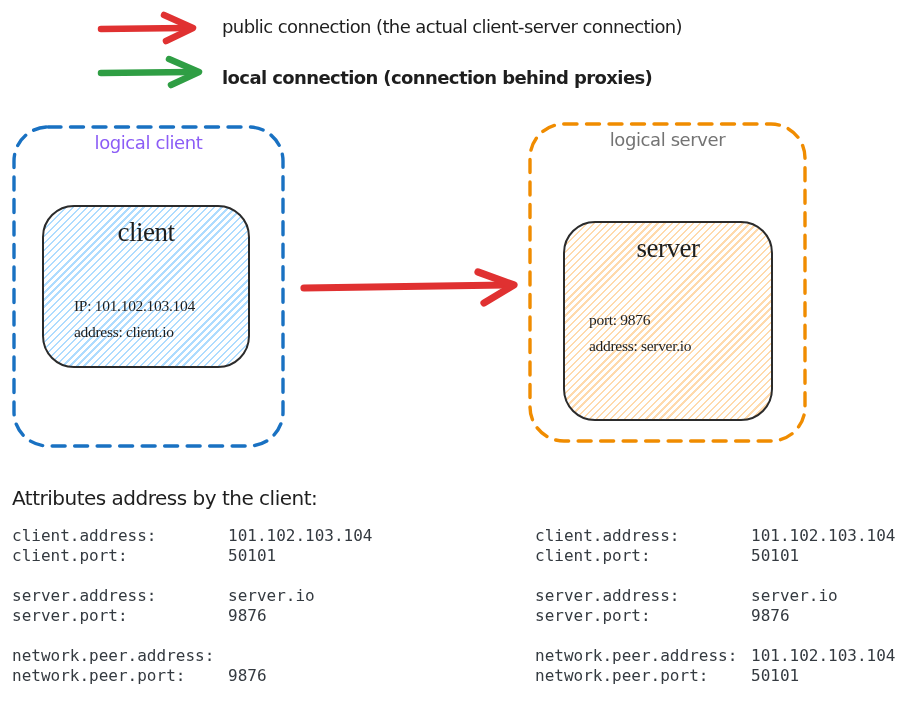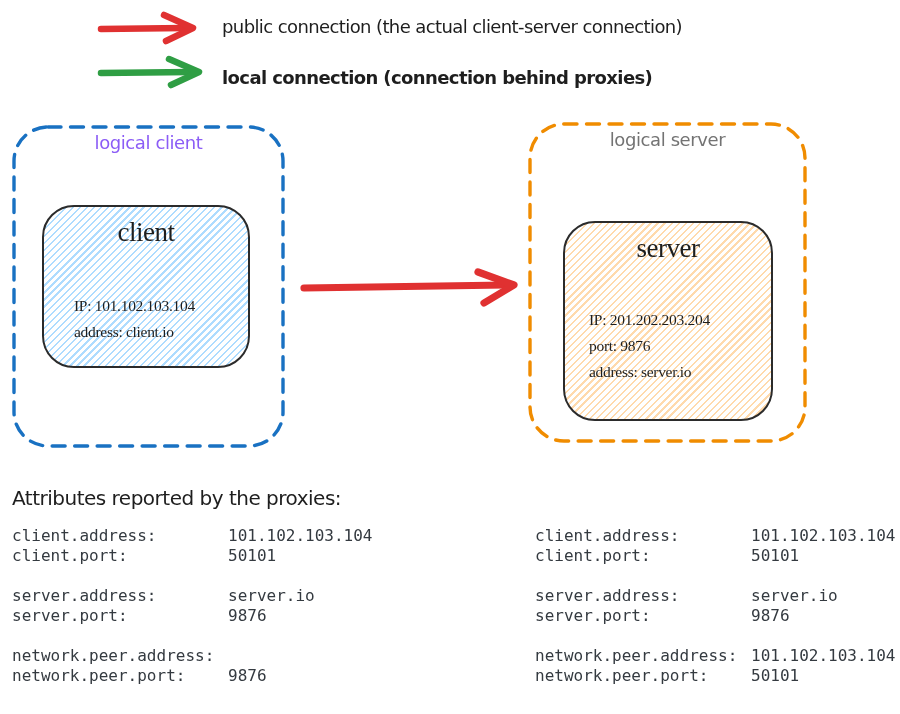--- a/index.html
+++ b/index.html
@@ -85,27 +85,26 @@
   </svg>
 
   <svg class="abs" style="left:528px;top:122px;" width="279" height="321" viewBox="0 0 279 321">
     <rect x="2" y="2" width="275" height="317" rx="34" fill="none" stroke="#f08c00" stroke-width="3.4" stroke-dasharray="13 9.5" stroke-linecap="round"></rect>
   </svg>
   <div class="abs group-label lbl-server" style="left:528px;top:129px;width:279px;">logical server</div>
 
   <div class="node node-server" style="left:563px;top:221px;width:210px;height:200px;">
     <div class="node-title">server</div>
     <div class="node-body" style="left:24px;top:76px;">
-      <div>IP: 201.202.203.204</div>
       <div>port: 9876</div>
       <div>address: server.io</div>
     </div>
   </div>
 
-  <div class="abs attr-heading" style="left:12px;top:486px;">Attributes reported by the proxies:</div>
+  <div class="abs attr-heading" style="left:12px;top:486px;">Attributes address by the client:</div>
   <div class="abs attr-rows" style="left:12px;top:526px;">
     <div class="attr-group">
       <div class="attr-row">
         <span class="attr-label">client.address:</span>
         <span class="attr-value">101.102.103.104</span>
       </div>
       <div class="attr-row">
         <span class="attr-label">client.port:</span>
         <span class="attr-value">50101</span>
       </div>

